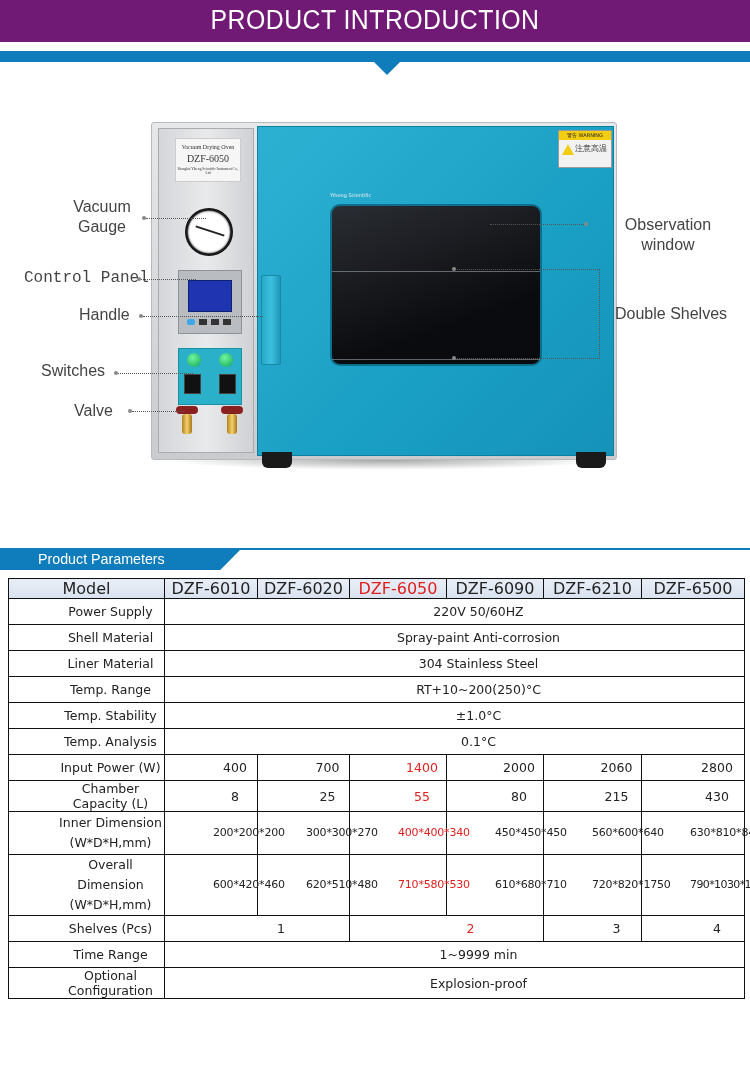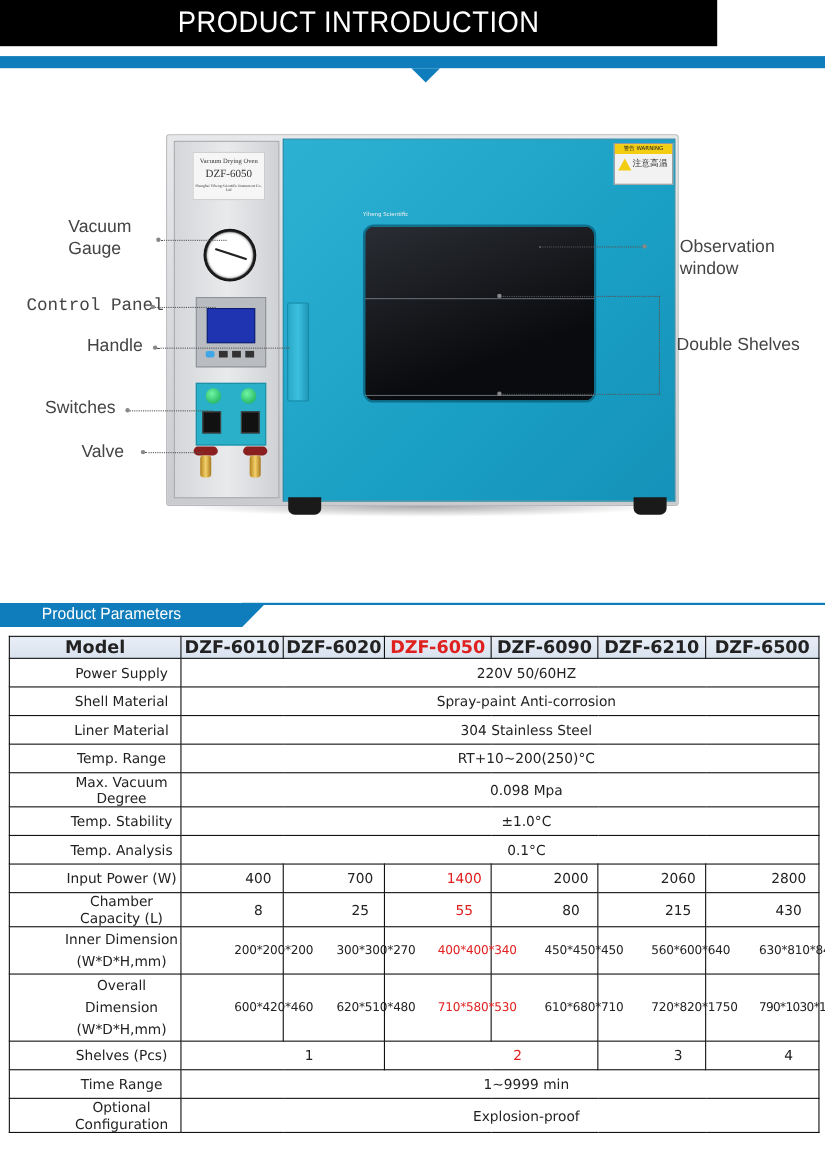--- a/index.html
+++ b/index.html
@@ -1,18 +1,18 @@
 <!DOCTYPE html>
 <html><head>
 <meta charset="utf-8">
 <style>
   * { box-sizing: border-box; margin: 0; padding: 0; }
   body { width: 750px; height: 1066px; background: #ffffff; font-family: "DejaVu Sans", sans-serif; position: relative; overflow: hidden; }
 
-  .top-banner { position: absolute; left: 0; top: 0; width: 652px; height: 42px; background: #000000; }
+  .top-banner { position: absolute; left: 0; top: 0; width: 750px; height: 42px; background: #701a75; }
   .top-banner .title { position: absolute; left: 0; right: 0; top: 5px; text-align: center; color: #fff; font-family: "Liberation Sans", sans-serif; font-size: 27px; letter-spacing: 0.5px; transform: scaleX(0.92); }
   .sub-bar { position: absolute; left: 0; top: 51px; width: 750px; height: 11px; background: #0f7dbb; }
   .pointer { position: absolute; left: 374px; top: 62px; width: 0; height: 0; border-left: 13px solid transparent; border-right: 13px solid transparent; border-top: 13px solid #0f7dbb; }
 
   
   .product { position: absolute; left: 0; top: 80px; width: 750px; height: 460px; }
   .oven-shadow { position: absolute; left: 165px; top: 370px; width: 440px; height: 20px; background: radial-gradient(ellipse at center, rgba(0,0,0,0.35), rgba(0,0,0,0) 70%); }
   .oven-body { position: absolute; left: 151px; top: 42px; width: 466px; height: 338px; background: linear-gradient(#e7e8ea, #c9cbce); border: 1px solid #b7b9bc; border-radius: 3px; }
   .panel-left { position: absolute; left: 158px; top: 48px; width: 96px; height: 325px; background: linear-gradient(90deg, #d4d6d9, #e9eaec 50%, #cfd1d4); border: 1px solid #a9abae; }
   .nameplate { position: absolute; left: 175px; top: 58px; width: 66px; height: 44px; background: #f6f6f6; border: 1px solid #ccc; text-align: center; font-family: "Liberation Serif", serif; color: #333; }
@@ -38,34 +38,34 @@
   .window { position: absolute; left: 330px; top: 124px; width: 212px; height: 162px; background: linear-gradient(160deg, #2a2d33, #0a0b0e 70%); border-radius: 10px; border: 2px solid #0c6f8b; }
   .shelf-line { position: absolute; left: 332px; width: 208px; height: 1px; background: rgba(150,160,170,0.6); }
   .warning-label { position: absolute; left: 558px; top: 50px; width: 54px; height: 38px; background: #f2f2f2; border: 1px solid #999; }
   .warning-label .wl-head { height: 9px; background: #f3cd12; font-size: 5px; color: #222; text-align: center; line-height: 9px; }
   .warning-label .wl-body { font-size: 8px; color: #333; padding: 3px 2px 0 16px; position: relative; }
   .warning-label .wl-tri { position: absolute; left: 3px; top: 4px; width: 0; height: 0; border-left: 6px solid transparent; border-right: 6px solid transparent; border-bottom: 11px solid #f3cd12; }
   .door-logo { position: absolute; left: 330px; top: 112px; font-size: 5px; color: #eee; }
   .foot { position: absolute; top: 372px; width: 30px; height: 16px; background: #1a1a1a; border-radius: 0 0 6px 6px; }
 
   .callout { position: absolute; color: #444; font-family: "Liberation Sans", sans-serif; font-size: 16px; line-height: 20px; }
-  .callout.center { text-align: left; }
+  .callout.center { text-align: center; }
   .dot-line { position: absolute; height: 0; border-top: 1px dotted #555; }
   .dot-vert { position: absolute; width: 0; border-left: 1px dotted #555; }
   .dot { position: absolute; width: 4px; height: 4px; border-radius: 50%; background: #888; }
 
   
   .param-header { position: absolute; left: 0; top: 548px; width: 716px; height: 22px; }
   .param-tab { position: absolute; left: 0; top: 0; width: 242px; height: 22px; background: #0f7dbb; clip-path: polygon(0 0, 100% 0, 91% 100%, 0 100%); }
   .param-tab-line { position: absolute; left: 220px; top: 0; width: 530px; height: 2px; background: #0f7dbb; }
   .param-title { position: absolute; left: 38px; top: 2px; color: #fff; font-family: "Liberation Sans", sans-serif; font-size: 15px; transform: scaleX(0.95); transform-origin: left; }
 
   table.params { position: absolute; left: 8px; top: 578px; width: 736px; border-collapse: collapse; font-family: "DejaVu Sans", sans-serif; font-size: 12.5px; color: #222; table-layout: fixed; }
   table.params td, table.params th { border: 1.5px solid #111; text-align: center; vertical-align: middle; padding: 0; }
-  table.params th { background: linear-gradient(#e9eef6, #d8e2ef); font-size: 16px; font-weight: bold; height: 17px; }
+  table.params th { background: linear-gradient(#e9eef6, #d8e2ef); font-size: 16px; font-weight: normal; height: 17px; }
   table.params td { height: 26px; background: #fff; padding-left: 48px; }
   table.params td.label { font-size: 12.5px; }
   table.params tr.tall td { height: 43px; line-height: 20px; }
   table.params tr.tall td.label { font-size: 12.5px; }
   table.params td.dim { font-size: 11px; letter-spacing: -0.2px; }
   table.params tr.opt td { height: 30px; }
   .red { color: #e0201e; }
 </style>
 </head>
 <body>
@@ -200,24 +200,20 @@
   </tr>
   <tr>
     <td class="label">Liner Material</td>
     <td colspan="6">304 Stainless Steel</td>
   </tr>
   <tr>
     <td class="label">Temp. Range</td>
     <td colspan="6">RT+10~200(250)°C</td>
   </tr>
   <tr>
-    <td class="label">Max. Vacuum Degree</td>
-    <td colspan="6">0.098 Mpa</td>
-  </tr>
-  <tr>
     <td class="label">Temp. Stability</td>
     <td colspan="6">±1.0°C</td>
   </tr>
   <tr>
     <td class="label">Temp. Analysis</td>
     <td colspan="6">0.1°C</td>
   </tr>
   <tr>
     <td class="label">Input Power (W)</td>
     <td>400</td>

